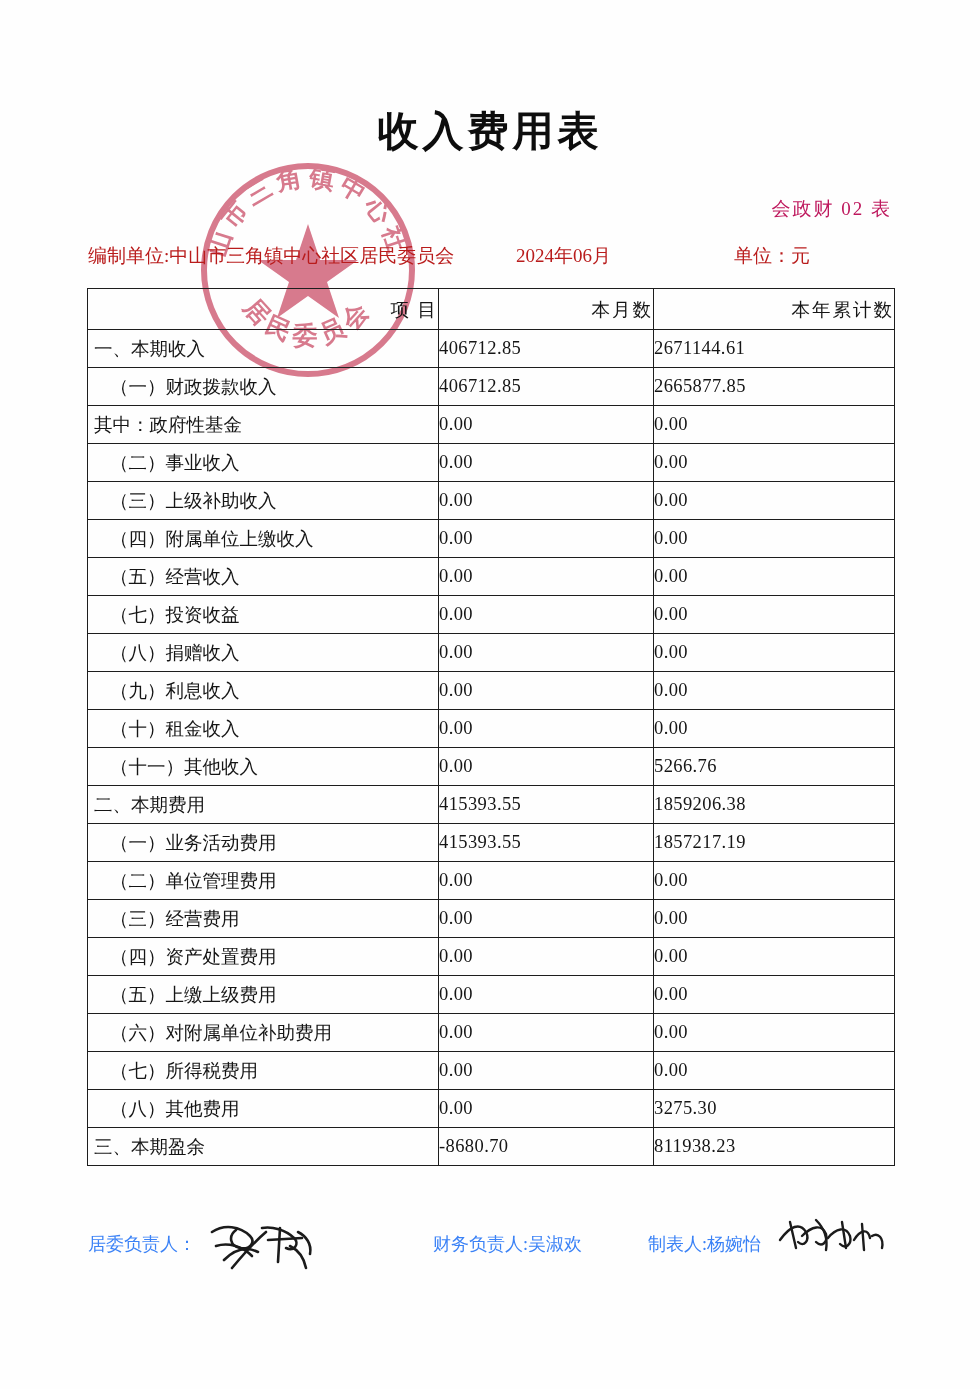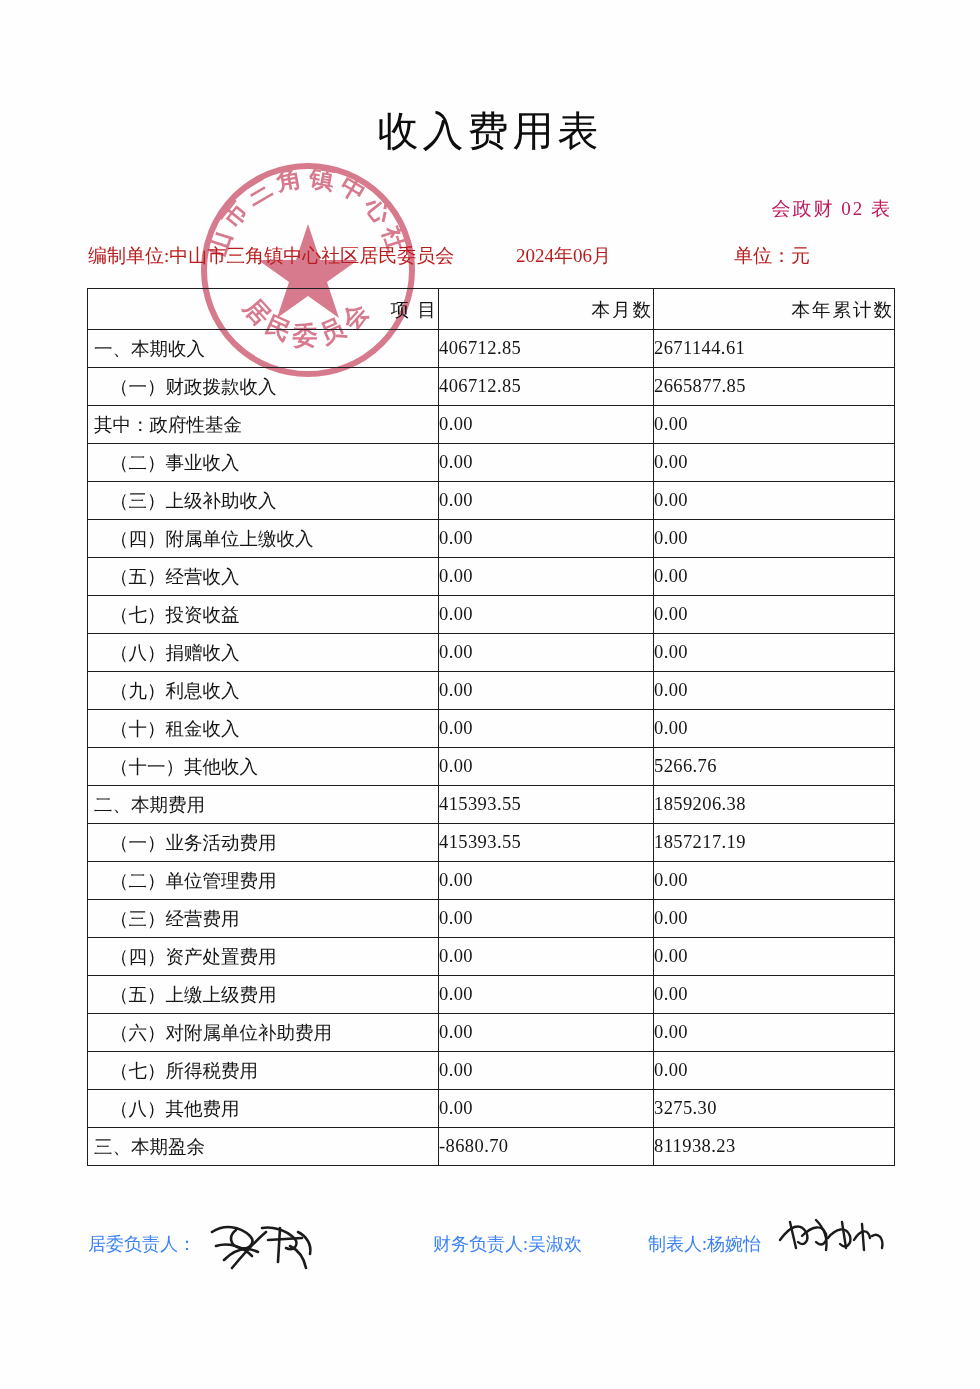--- a/index.html
+++ b/index.html
@@ -20,21 +20,21 @@
   }
 
   
   .doc-title {
     position: absolute;
     left: 0;
     top: 104px;
     width: 980px;
     text-align: center;
     font-family: "DejaVu Sans", "Liberation Sans", sans-serif;
-    font-weight: normal;
+    font-weight: bold;
     font-size: 41px;
     letter-spacing: 4px;
     color: #0d0d0d;
   }
 
   
   .form-code {
     position: absolute;
     right: 88px;
     top: 196px;

